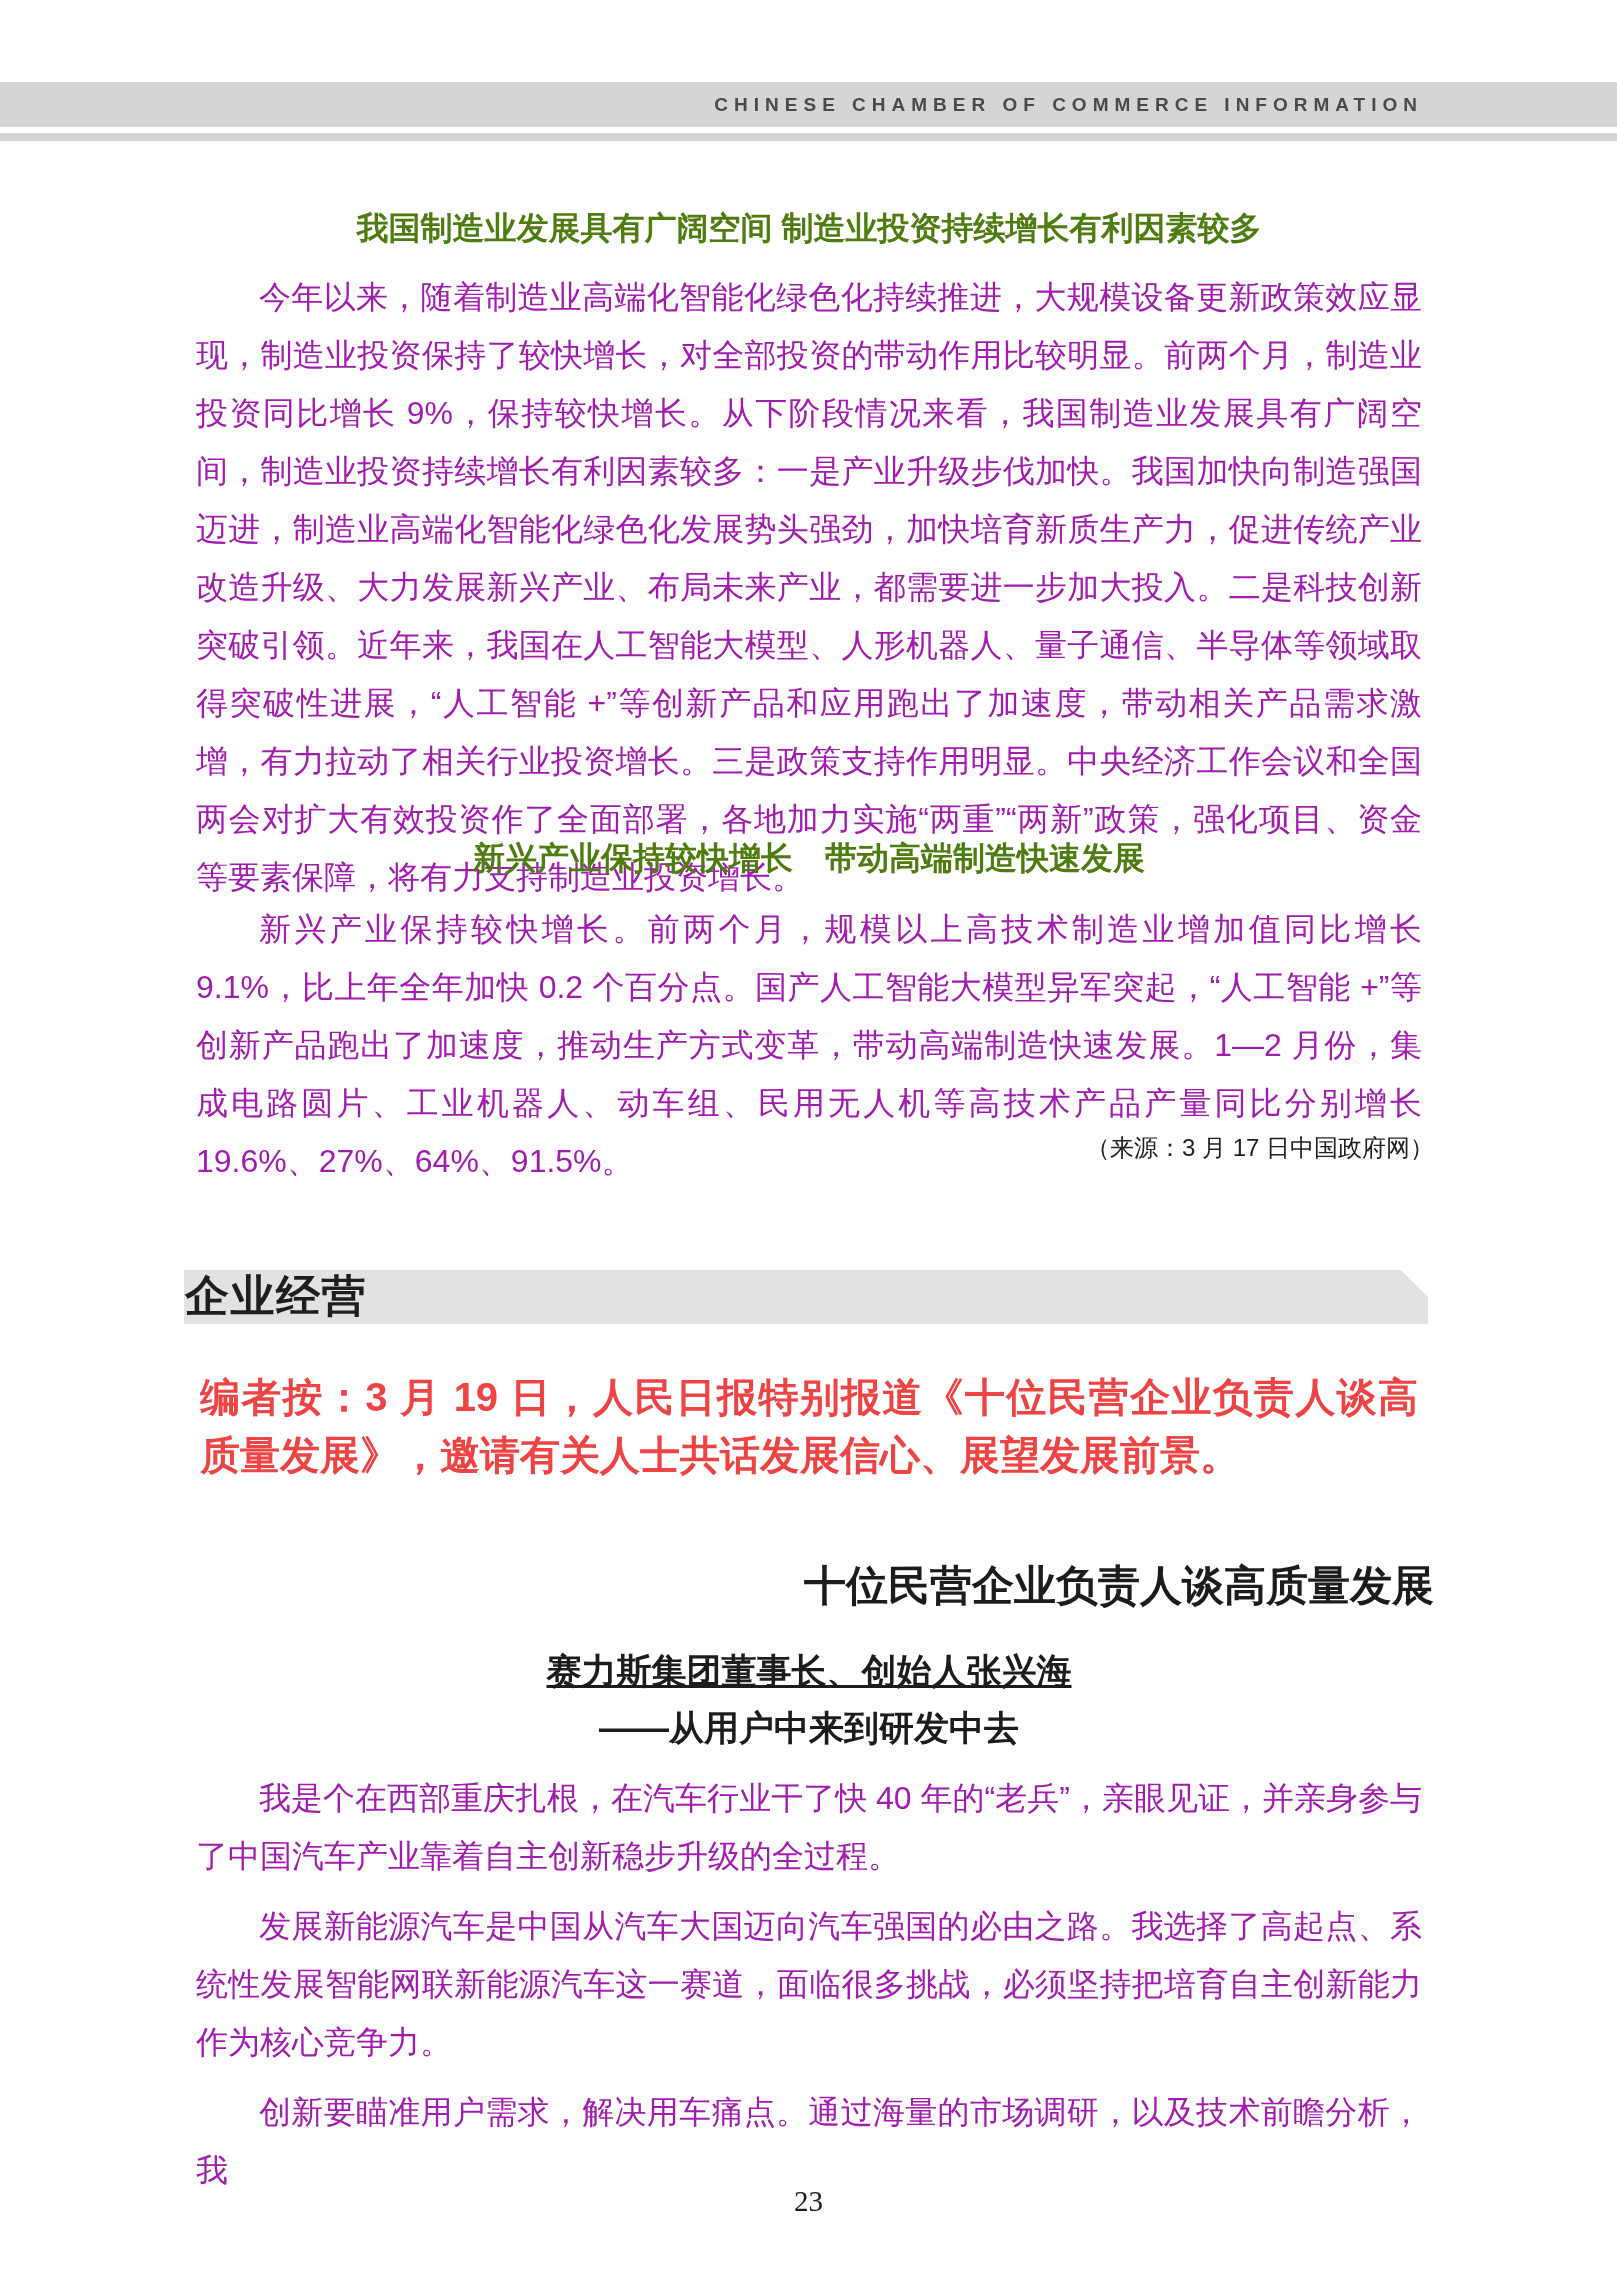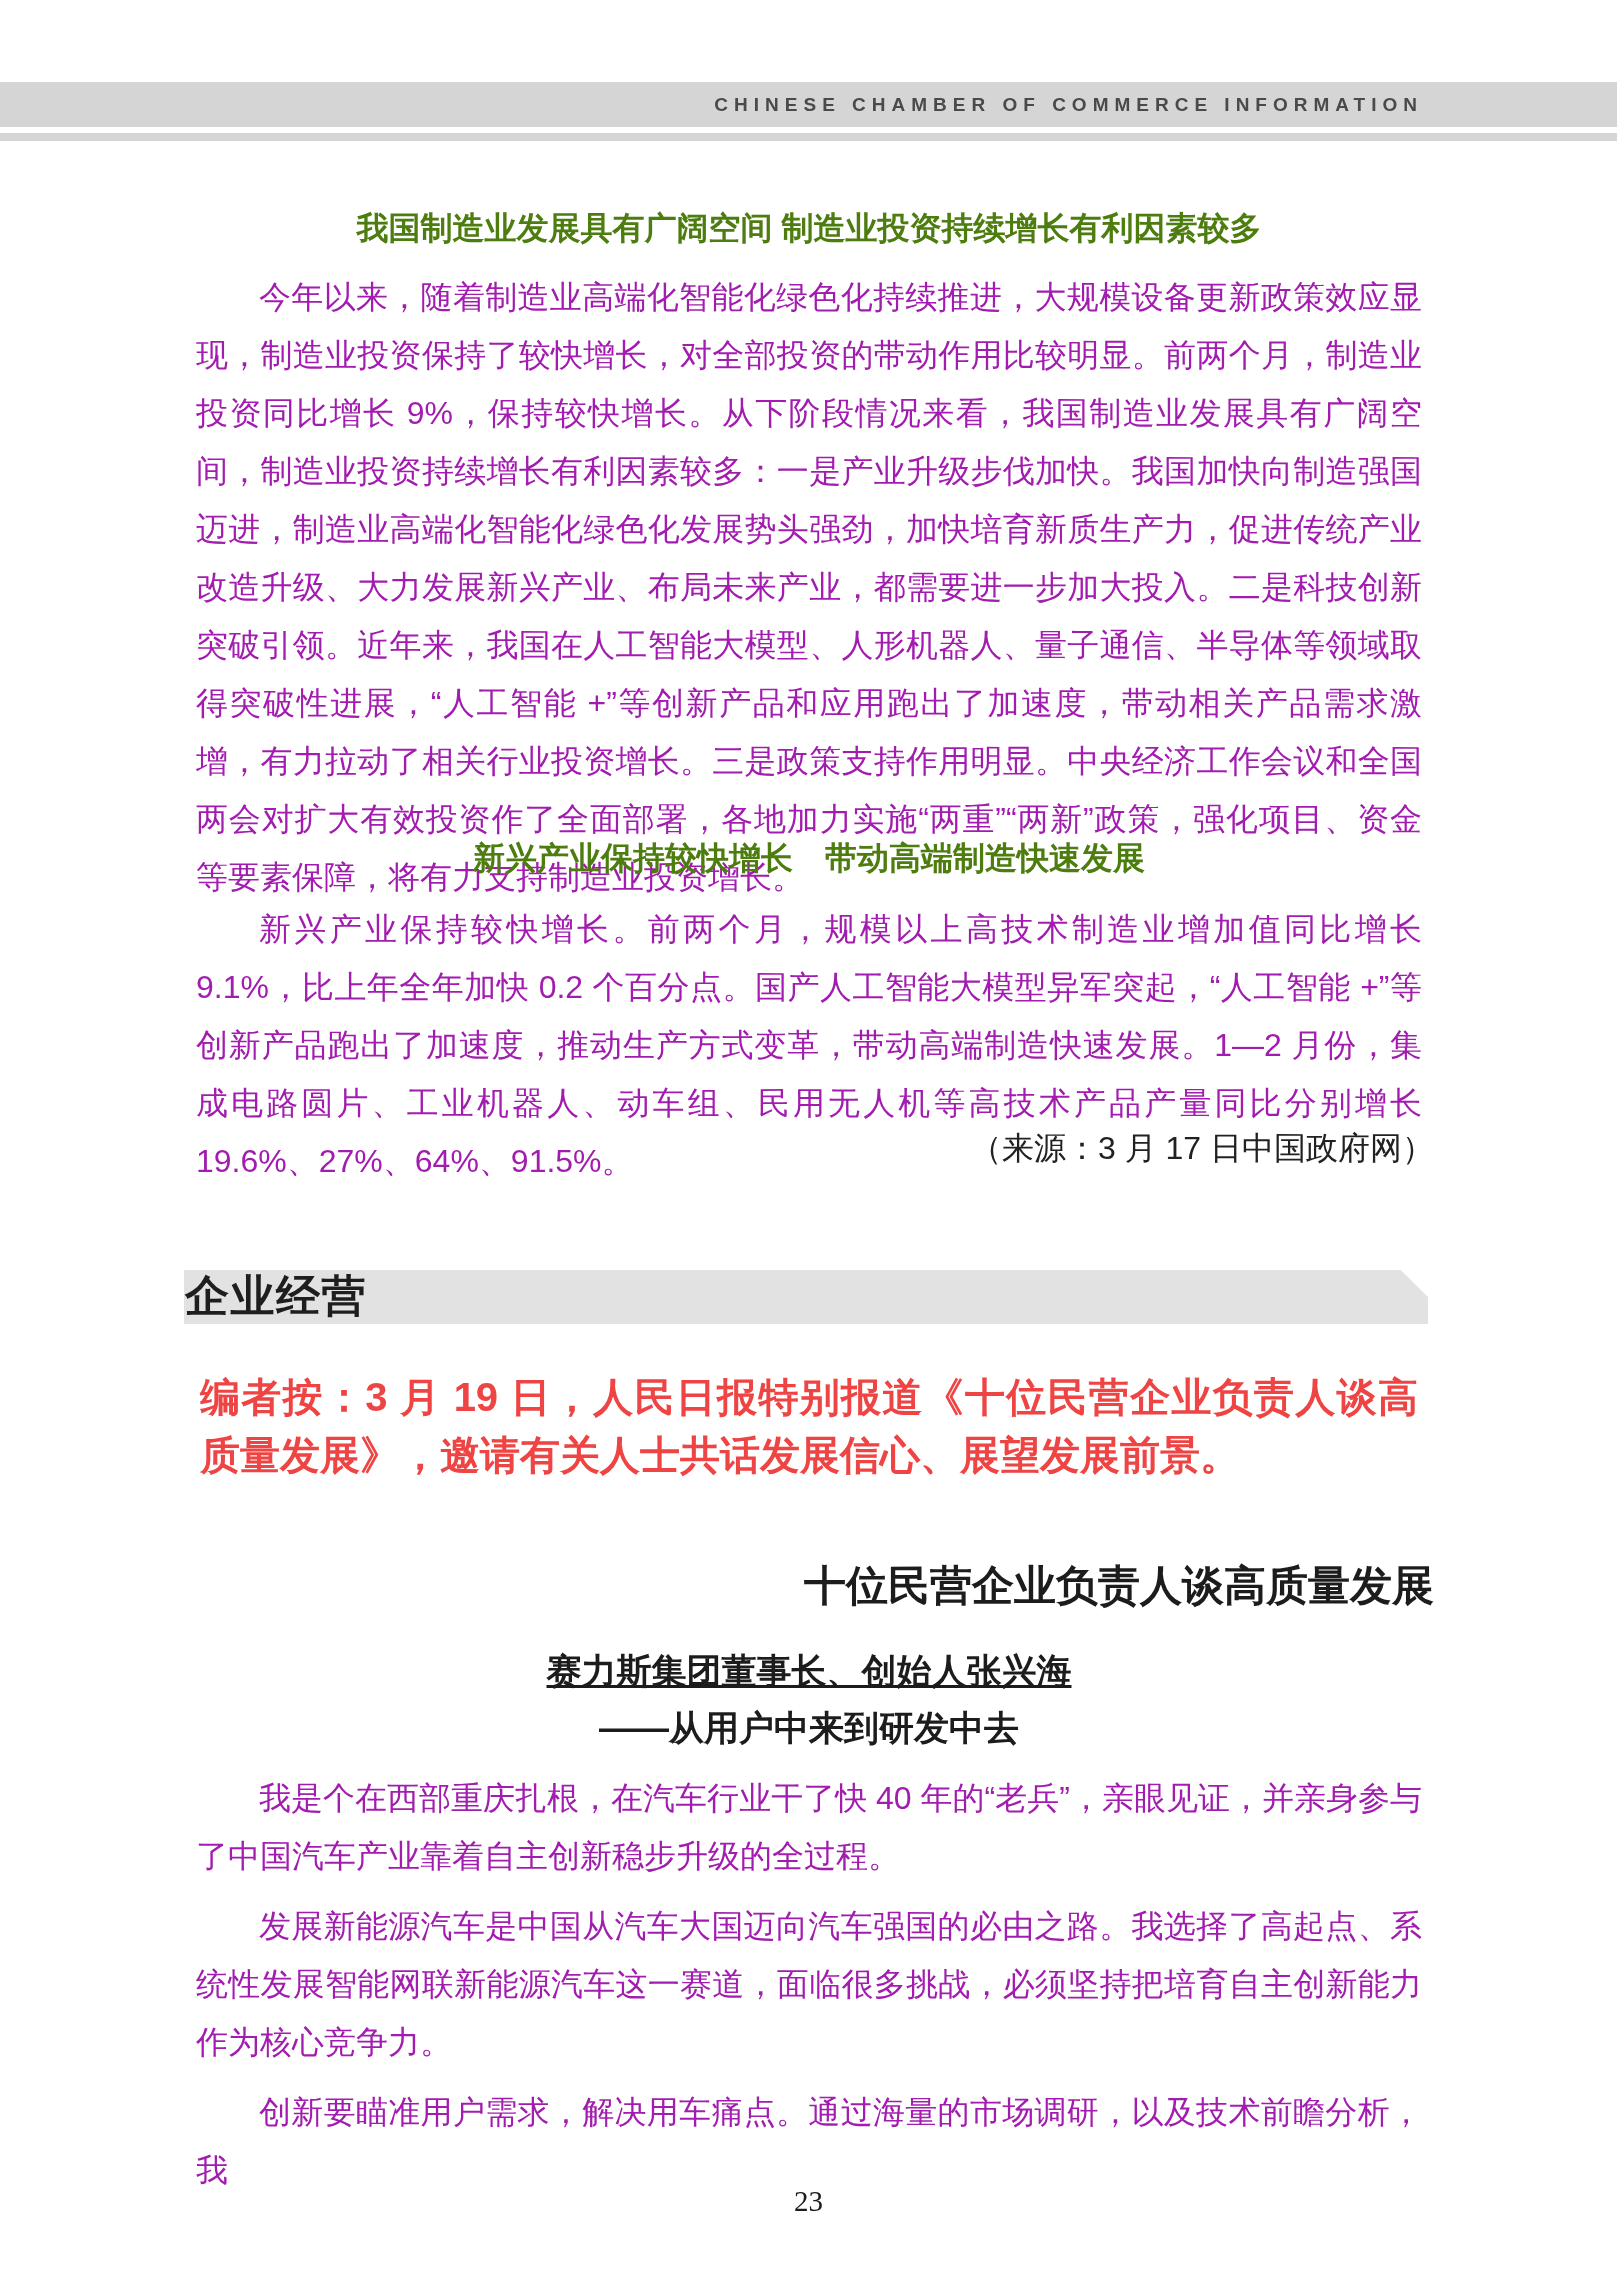--- a/index.html
+++ b/index.html
@@ -33,21 +33,21 @@
   .content-abs{position:absolute; left:184px; width:1250px;}
   .h-article{
     font-size:32px; font-weight:bold; text-align:center;
     line-height:58px; color:#4d7c0f; white-space:nowrap;
   }
   .body-block p{
     margin:12px; font-size:32px; line-height:58px;
     text-align:justify; text-indent:63px; color:#a21caf;
   }
   .source-line{
-    font-size:32px; line-height:58px; text-align:right; color:#212121;
+    font-size:24px; line-height:58px; text-align:right; color:#212121;
   }
   
   .section-bar{
     position:absolute; top:1270px; left:184px; width:1244px; height:54px;
     background:#e2e2e2;
     clip-path:polygon(0 0, 97.8% 0, 100% 50%, 100% 100%, 0 100%);
     display:flex; align-items:center;
   }
   .section-title{
     font-family:"Liberation Serif","DejaVu Serif",serif;

